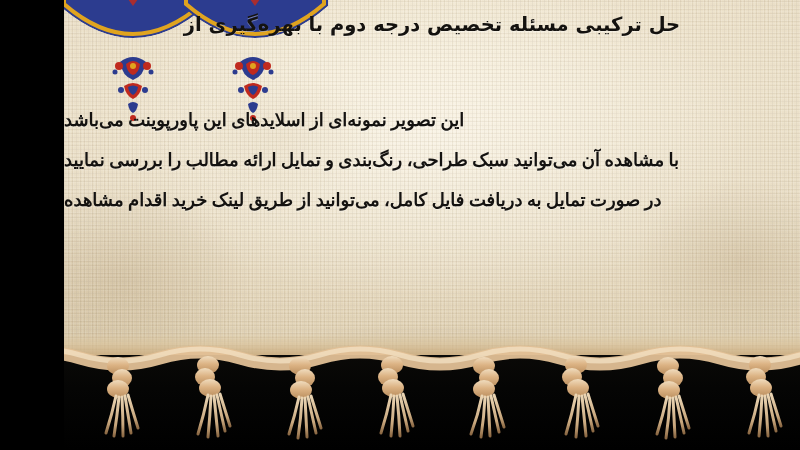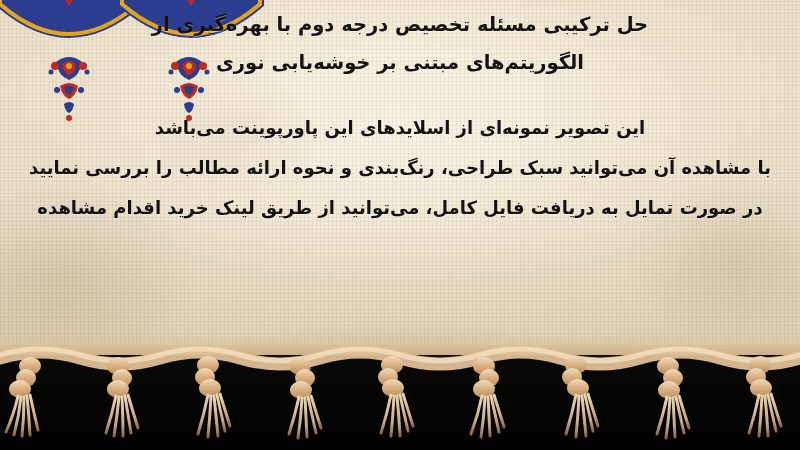--- a/index.html
+++ b/index.html
@@ -3,21 +3,21 @@
 <meta charset="utf-8">
 <title>Slide Sample</title>
 <style>
   html,body{margin:0;padding:0;}
   body{
     width:800px;height:450px;overflow:hidden;
     font-family:"DejaVu Sans","Liberation Sans",sans-serif;
     background:#000;
   }
   #slide{
-    position:relative;width:800px;height:450px;overflow:hidden;
+    position:relative;width:736px;height:450px;overflow:hidden;
     background:
       radial-gradient(ellipse 70% 60% at 50% 30%, rgba(255,252,244,0.55) 0%, rgba(255,250,238,0.0) 62%),
       radial-gradient(ellipse 120% 90% at 50% 18%, rgba(244,235,214,0.9) 0%, rgba(226,212,184,0.6) 55%, rgba(205,186,152,0.55) 100%),
       linear-gradient(180deg,#efe6d2 0%,#f3ecdb 20%,#efe7d4 48%,#e3d6ba 72%,#d8c8a6 88%,#cdbb95 100%);
   }
   
   .weave{
     position:absolute;inset:0;pointer-events:none;
     background-image:
       repeating-linear-gradient(90deg, rgba(120,98,62,0.085) 0px, rgba(120,98,62,0.085) 1px, rgba(255,255,255,0.055) 1px, rgba(255,255,255,0.055) 2px, rgba(0,0,0,0) 2px, rgba(0,0,0,0) 4px),
@@ -43,21 +43,21 @@
   
   .text-layer{position:absolute;inset:0;}
   .title{
     position:absolute;top:6px;left:0;right:0;
     text-align:center;color:#14120f;
     font-size:19.5px;line-height:38px;font-weight:700;
     letter-spacing:0px;
     text-shadow:0 1px 0 rgba(255,255,255,0.35);
   }
   .body-block{
-    position:absolute;top:108px;left:0;right:0;text-align:center;
+    position:absolute;top:100px;left:0;right:0;text-align:left;font-family:Liberation Serif, serif;
   }
   .body-line{
     color:#141210;font-size:18px;line-height:40px;font-weight:700;
     text-shadow:0 1px 0 rgba(255,255,255,0.3);
   }
 
   
   .orn{position:absolute;top:-46px;width:150px;height:112px;}
   .orn-a{left:-6px;}
   .orn-b{left:116px;}
@@ -232,26 +232,25 @@
         <circle cx="35" cy="34" r="3" fill="#2c3c8f"></circle>
         <path d="M18 48 Q23 44 28 48 Q27 55 23 57 Q19 55 18 48 Z" fill="#2c3c8f"></path>
         <circle cx="23" cy="62" r="3" fill="#c02a1e"></circle>
       </g>
     </svg>
   </div>
 
   <div class="text-layer">
     <div class="title">
       <div>حل ترکیبی مسئله تخصیص درجه دوم با بهره‌گیری از</div>
-      <div>الگوریتم‌های مبتنی بر خوشه‌یابی نوری</div>
     </div>
 
     <div class="body-block">
       <div class="body-line">این تصویر نمونه‌ای از اسلایدهای این پاورپوینت می‌باشد</div>
-      <div class="body-line">با مشاهده آن می‌توانید سبک طراحی، رنگ‌بندی و نحوه ارائه مطالب را بررسی نمایید</div>
+      <div class="body-line">با مشاهده آن می‌توانید سبک طراحی، رنگ‌بندی و تمایل ارائه مطالب را بررسی نمایید</div>
       <div class="body-line">در صورت تمایل به دریافت فایل کامل، می‌توانید از طریق لینک خرید اقدام مشاهده</div>
     </div>
   </div>
 
   <div class="band-edge"></div>
   <div class="black-band"></div>
 
   <div class="fringe-row">
     <svg viewBox="0 0 800 110" width="800" height="110" preserveAspectRatio="none">
       <defs>

